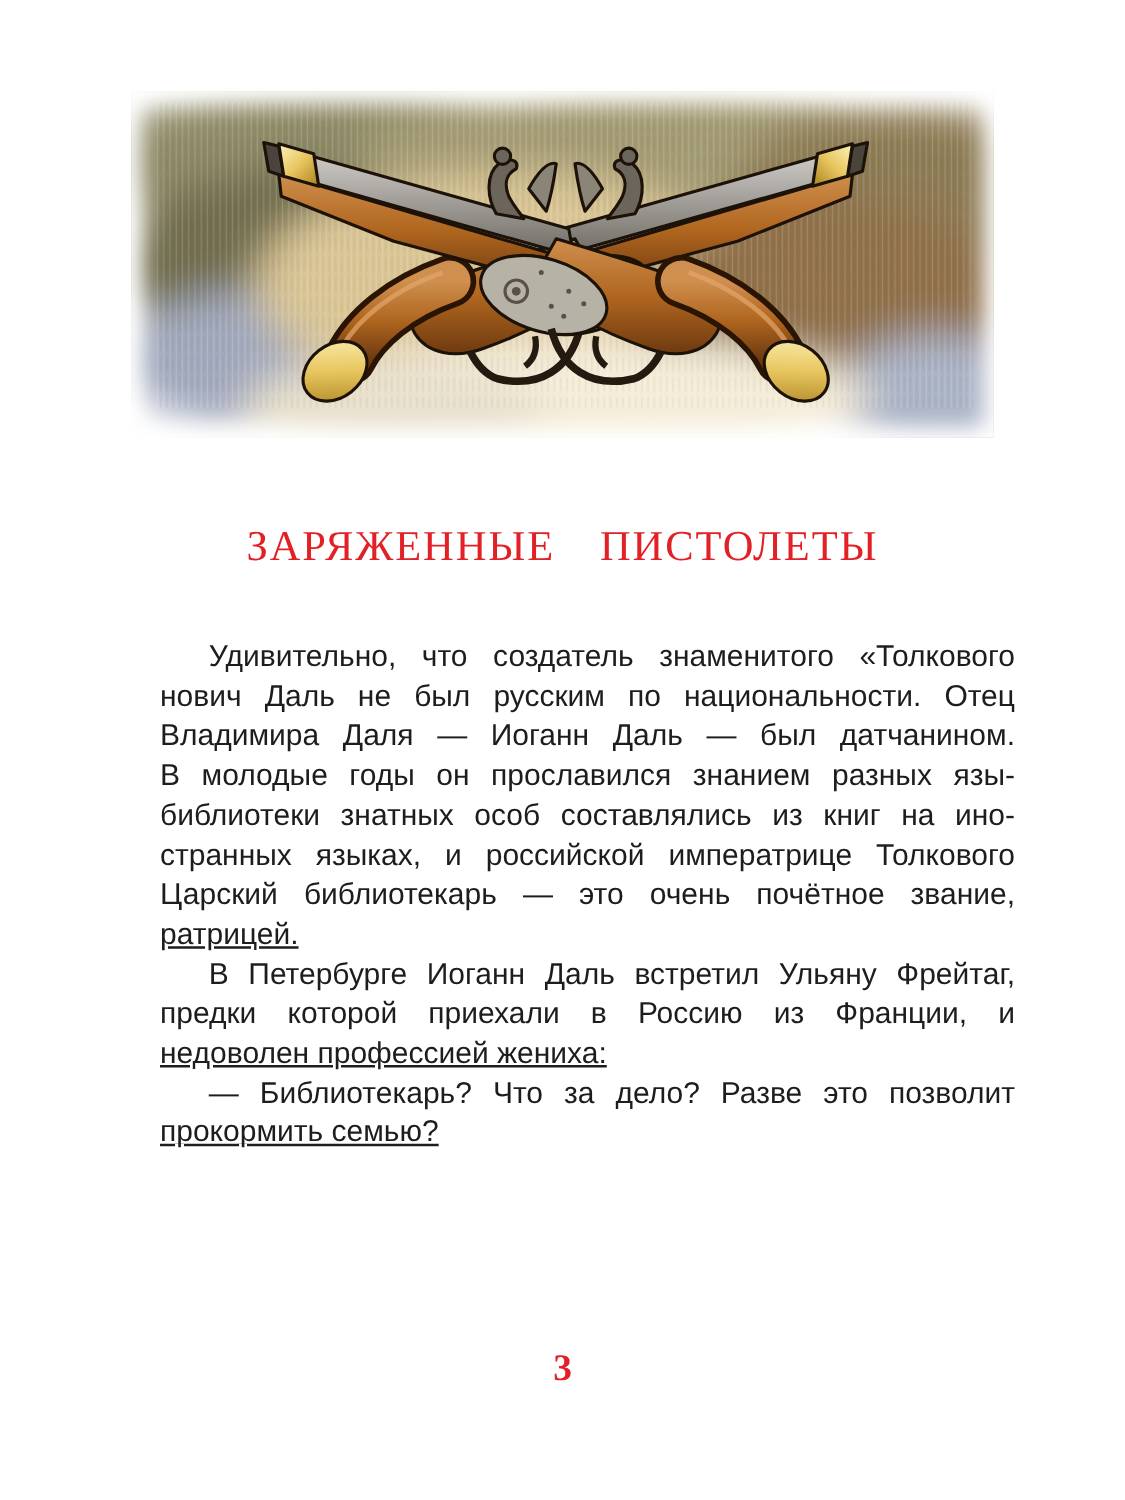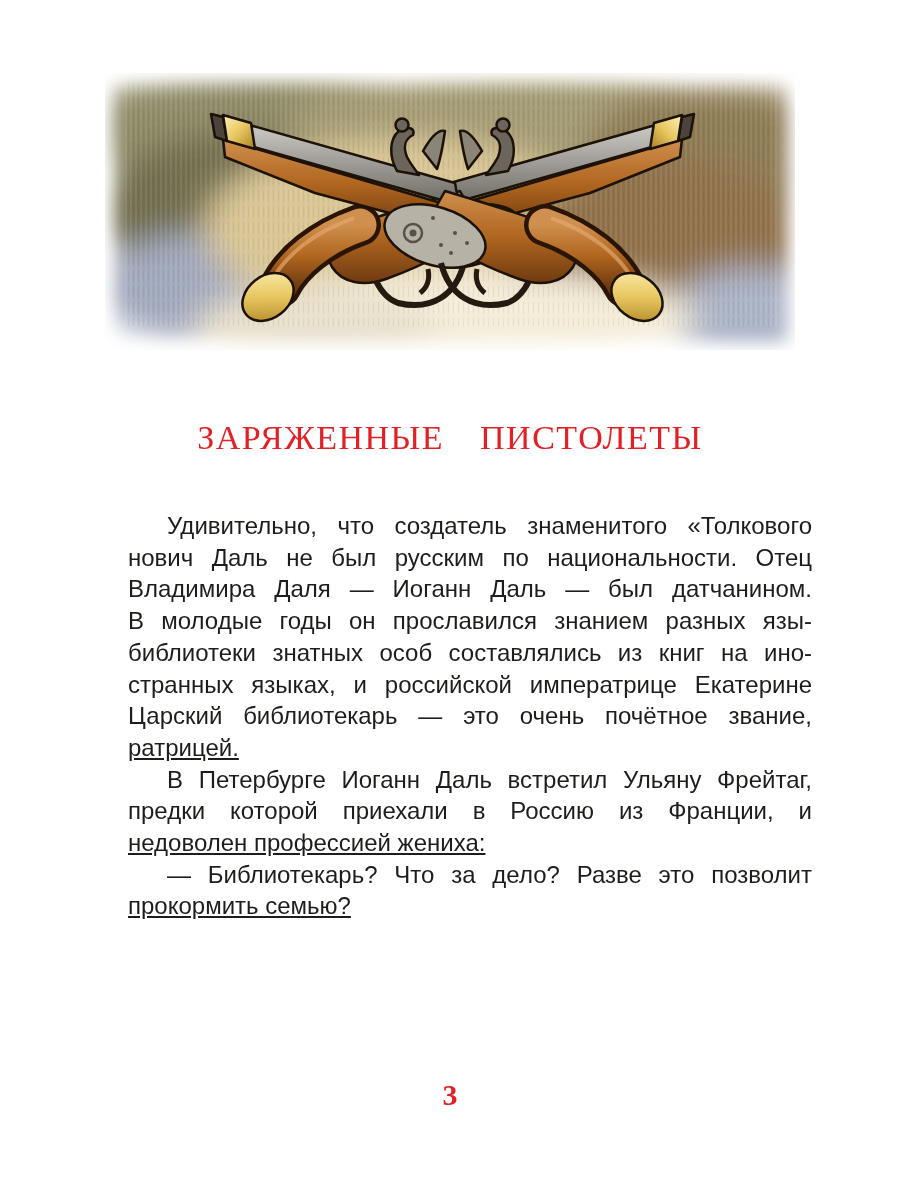--- a/index.html
+++ b/index.html
@@ -142,21 +142,21 @@
   </div>
 
   <div class="heading">ЗАРЯЖЕННЫЕ ПИСТОЛЕТЫ</div>
 
   <div class="body-text">
       <div class="line indent">Удивительно, что создатель знаменитого «Толкового</div>
       <div class="line">нович Даль не был русским по национальности. Отец</div>
       <div class="line">Владимира Даля — Иоганн Даль — был датчанином.</div>
       <div class="line">В молодые годы он прославился знанием разных язы-</div>
       <div class="line">библиотеки знатных особ составлялись из книг на ино-</div>
-      <div class="line">странных языках, и российской императрице Екатерине</div>
+      <div class="line">странных языках, и российской императрице Толкового</div>
       <div class="line">Царский библиотекарь — это очень почётное звание,</div>
       <div class="line last">ратрицей.</div>
       <div class="line indent">В Петербурге Иоганн Даль встретил Ульяну Фрейтаг,</div>
       <div class="line">предки которой приехали в Россию из Франции, и</div>
       <div class="line last">недоволен профессией жениха:</div>
       <div class="line indent">— Библиотекарь? Что за дело? Разве это позволит</div>
       <div class="line last">прокормить семью?</div>
     </div>
 
   <div class="page-number">3</div>

